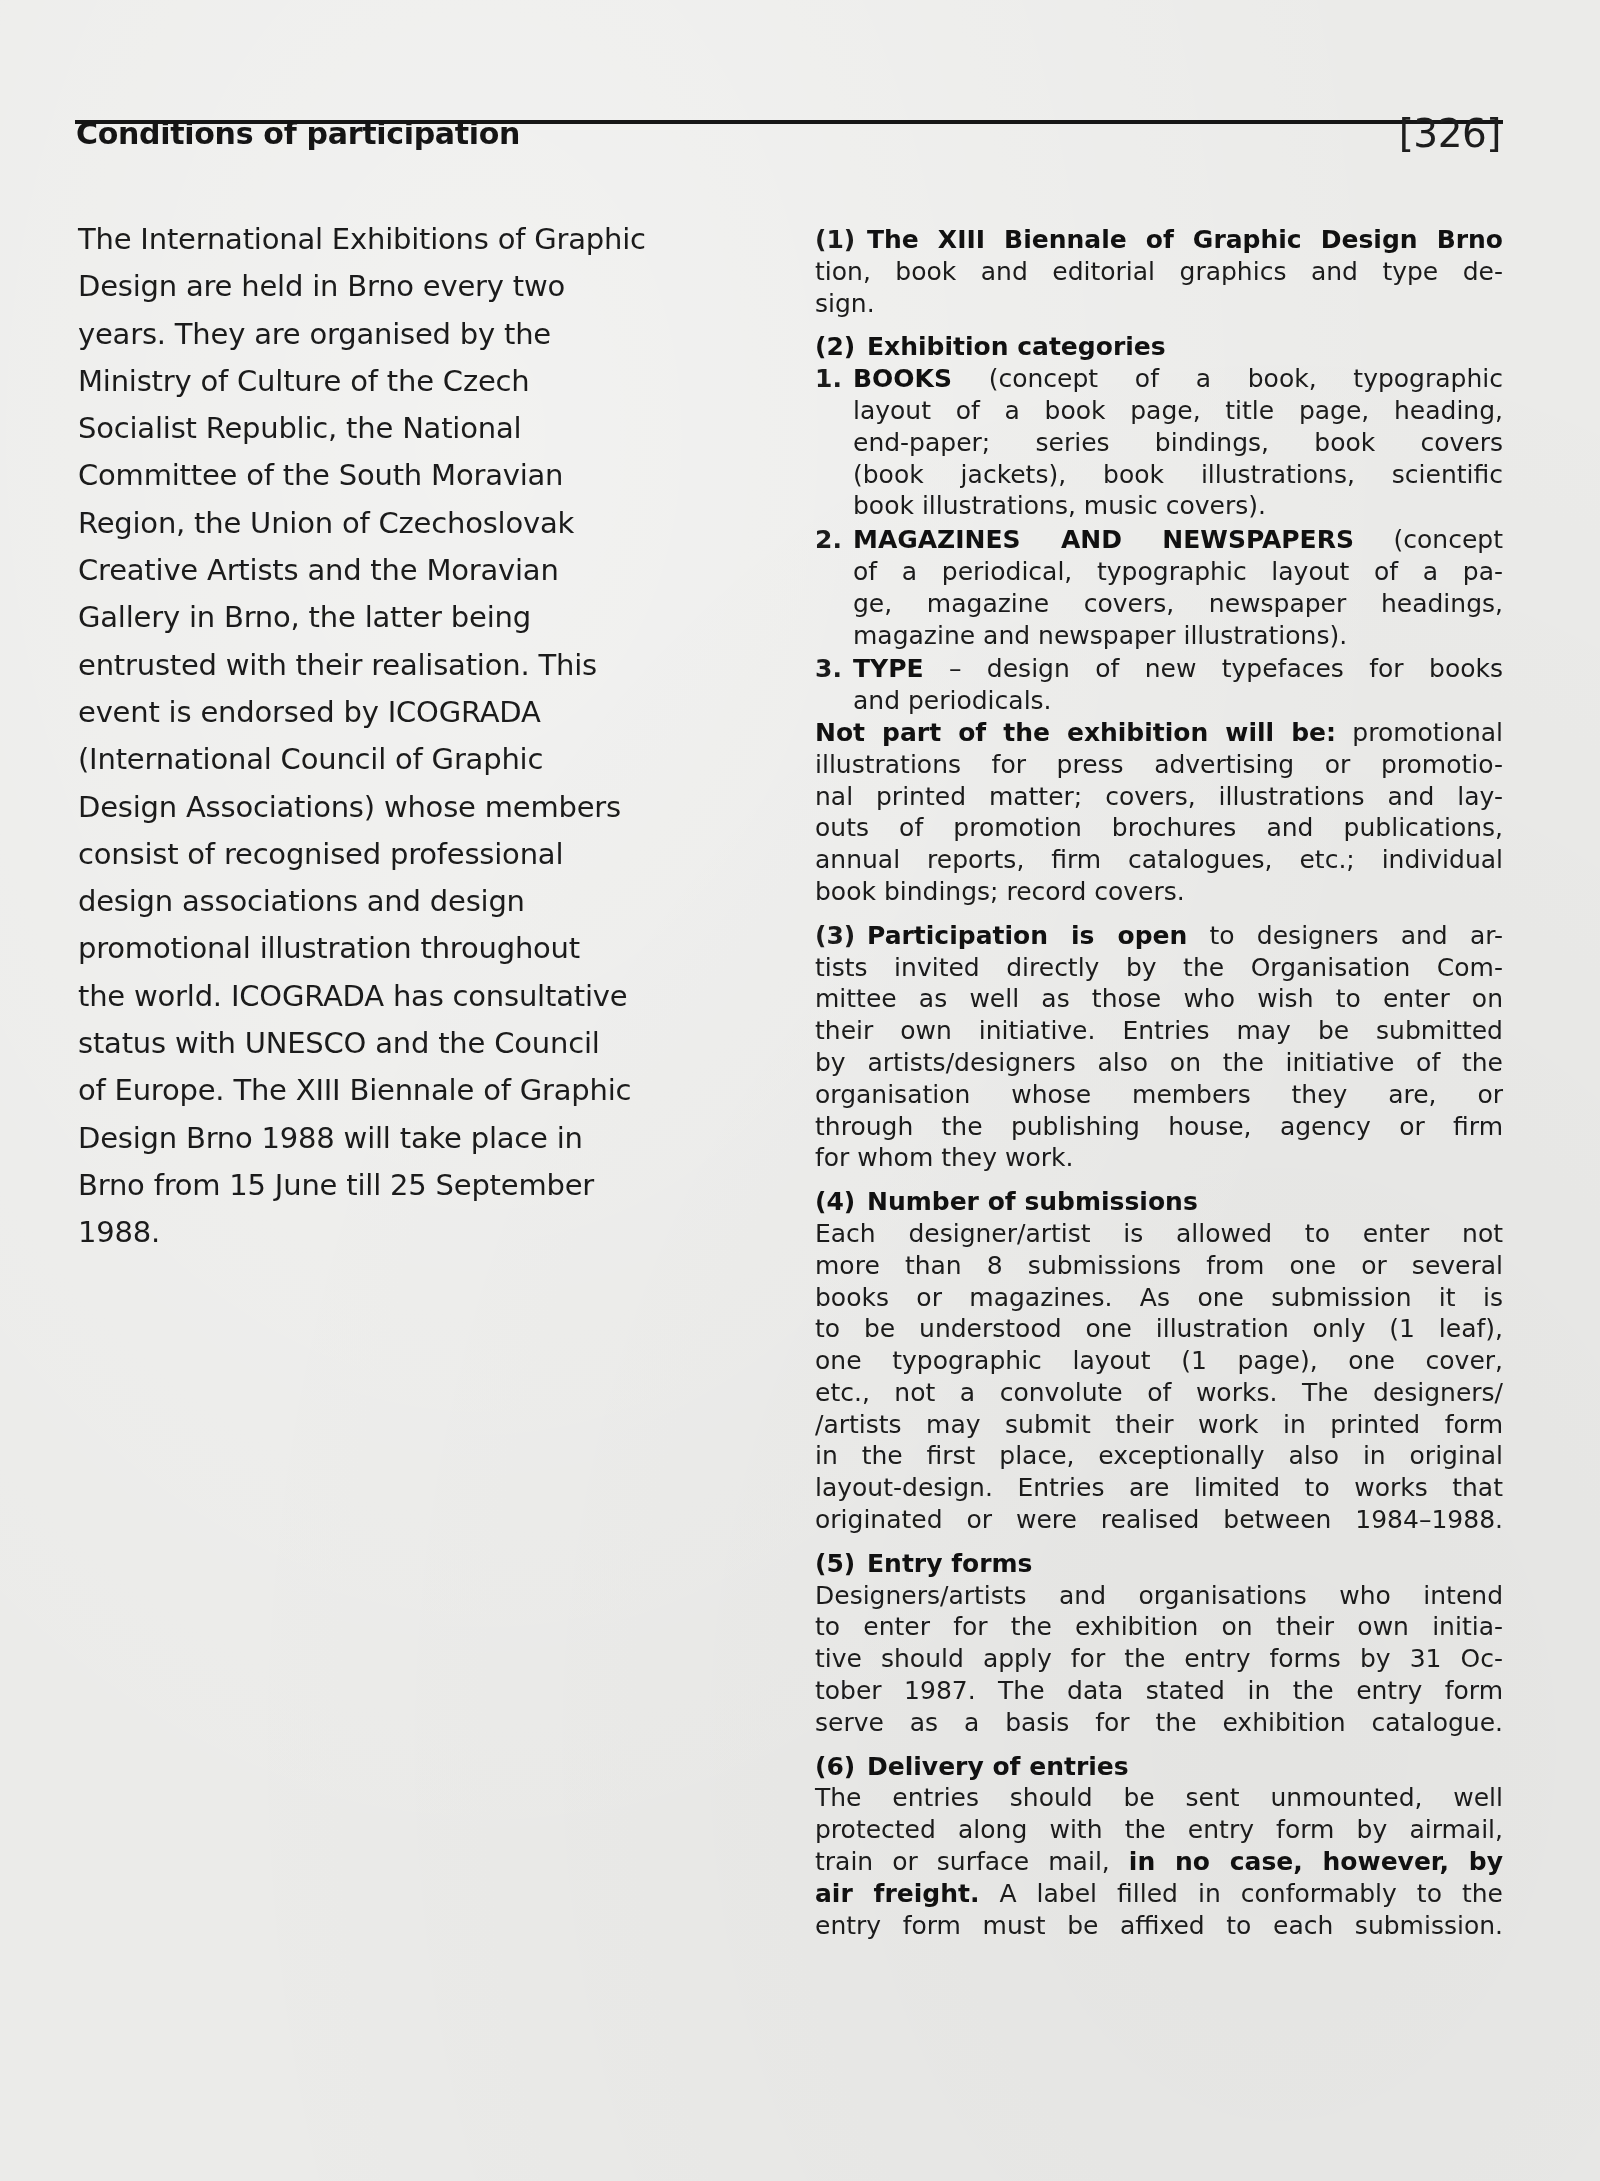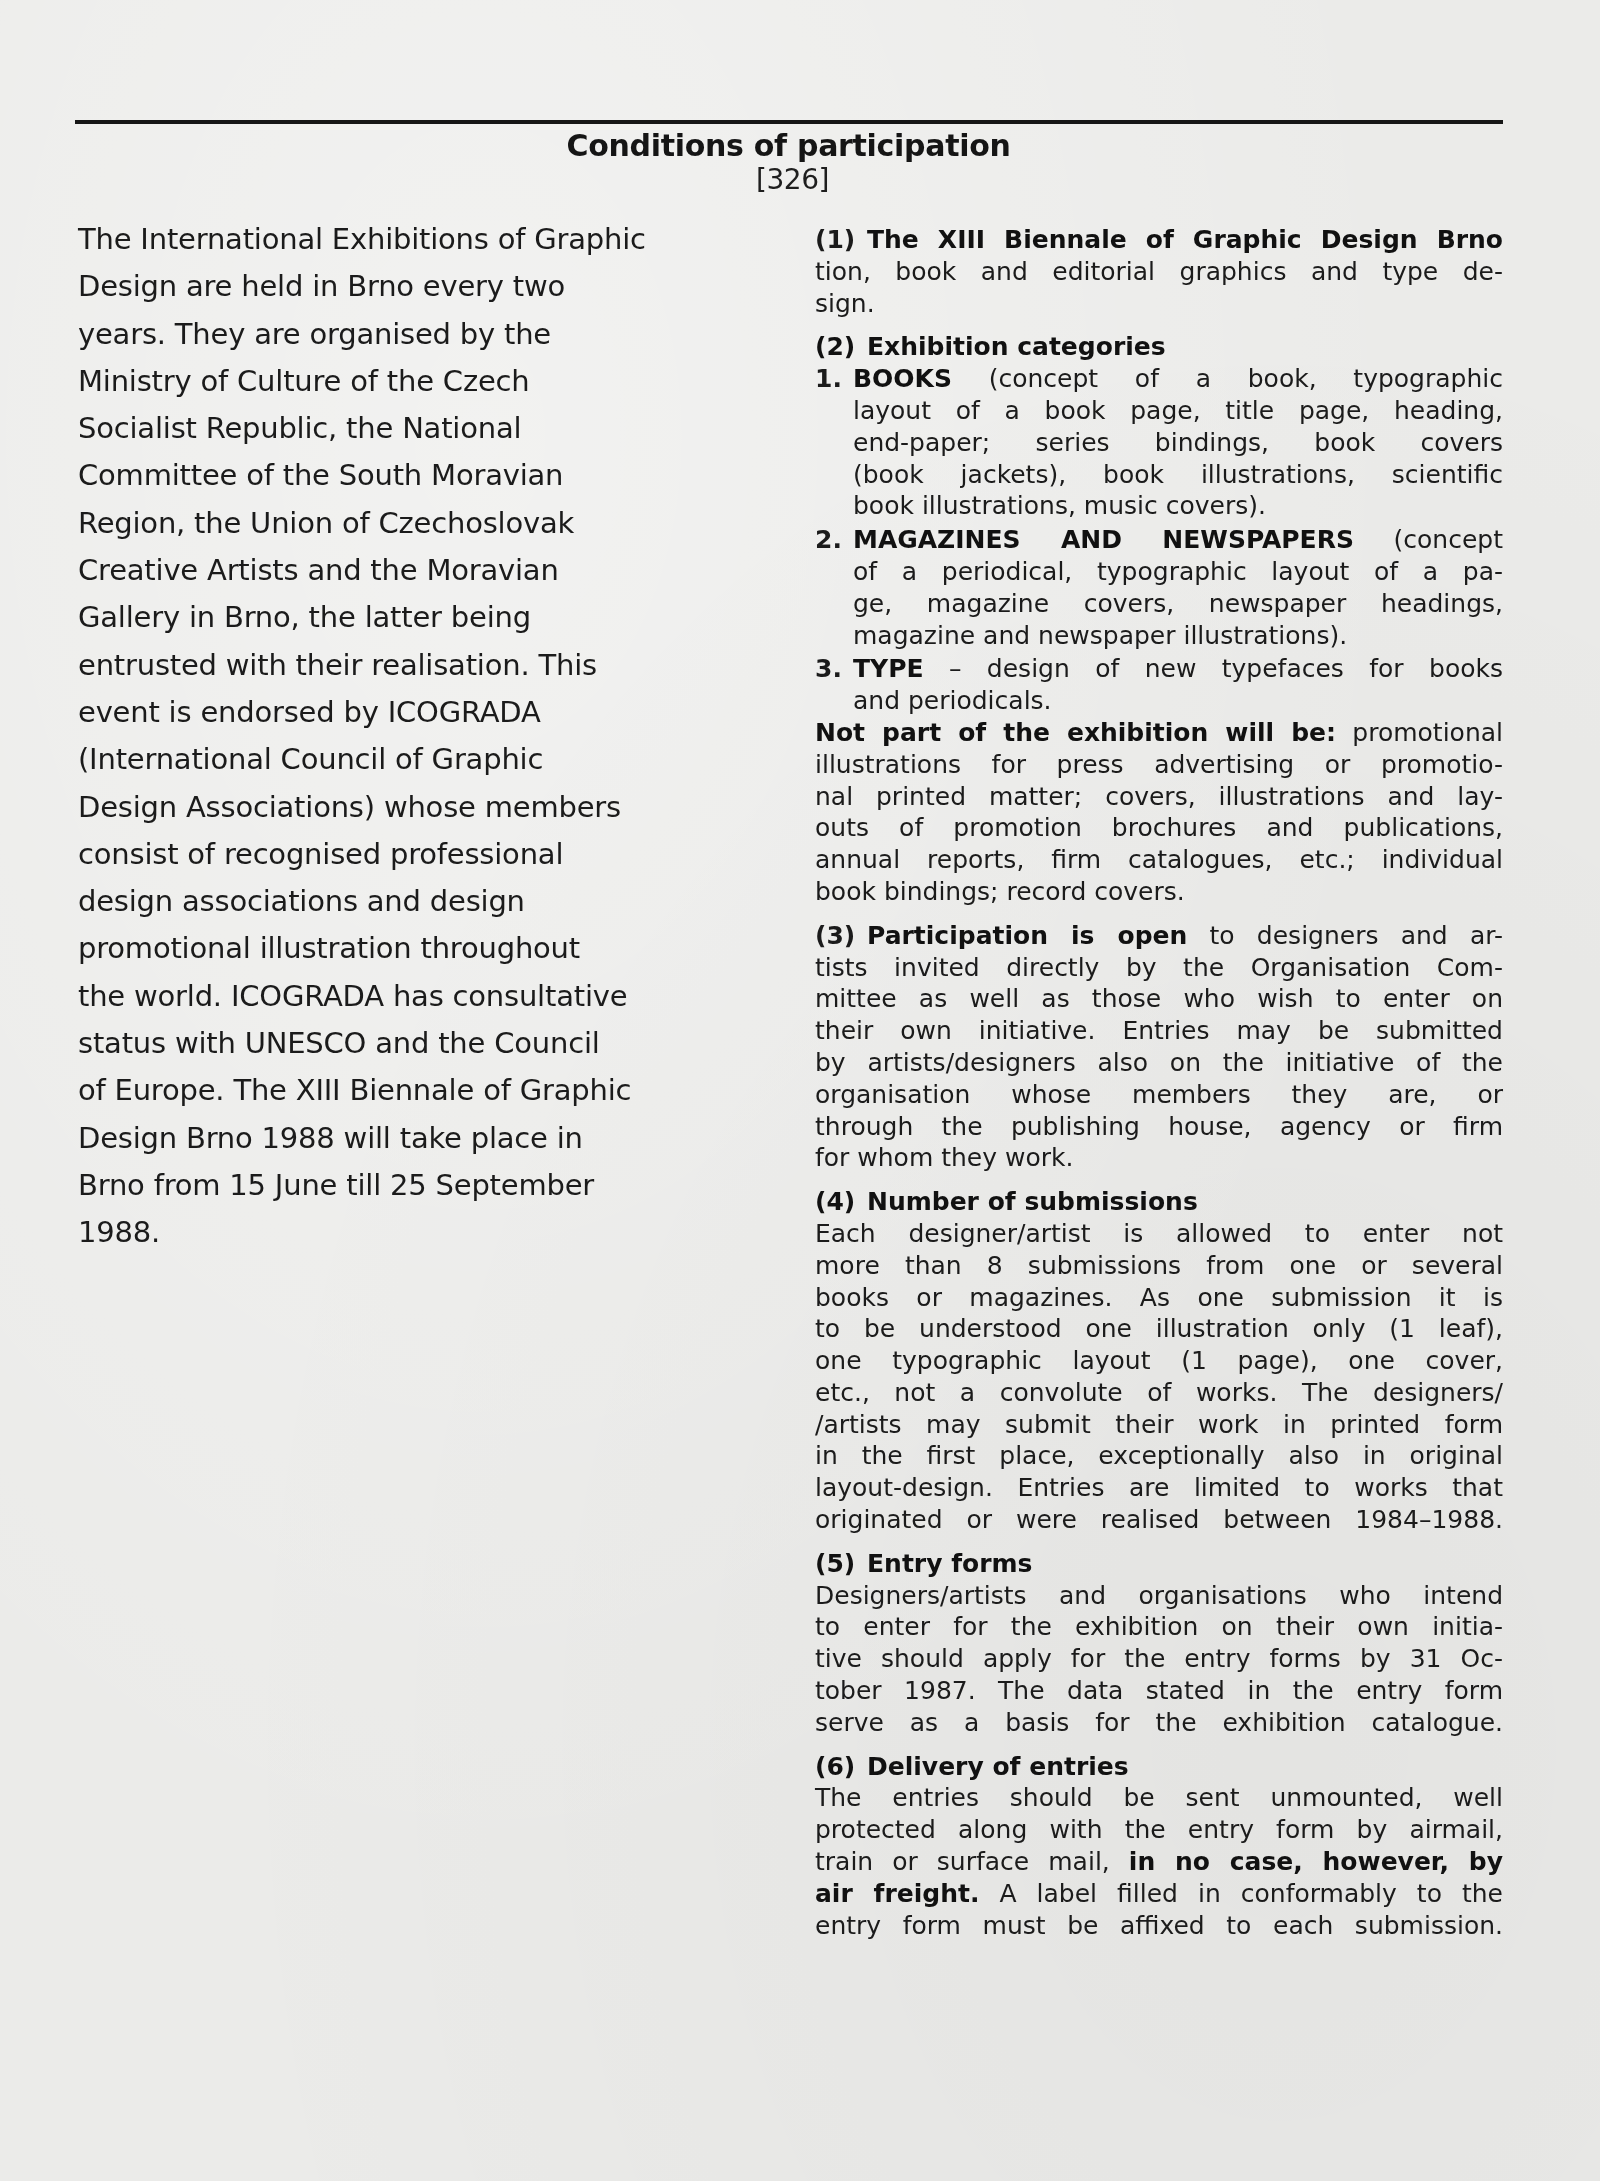--- a/index.html
+++ b/index.html
@@ -28,38 +28,37 @@
       position: absolute;
       left: 75px;
       top: 120px;
       width: 1428px;
       height: 4px;
       background: #161616;
     }
     .header {
       position: absolute;
       left: 76px;
-      top: 128px;
+      top: 111px;
       width: 1425px;
       height: 44px;
       display: flex;
       justify-content: space-between;
       align-items: center;
-      flex-direction: column;
     }
     .title {
       font-family: "DejaVu Sans", sans-serif;
       font-weight: bold;
       font-size: 30px;
       letter-spacing: -0.3px;
       color: #151515;
     }
     .page-number {
       font-family: "DejaVu Sans", sans-serif;
-      font-size: 28px;
+      font-size: 39px;
       color: #1e1e1e;
       letter-spacing: -0.5px;
       margin-left: 8px;
     }
 
     
     .col-left {
       position: absolute;
       left: 78px;
       top: 216px;

